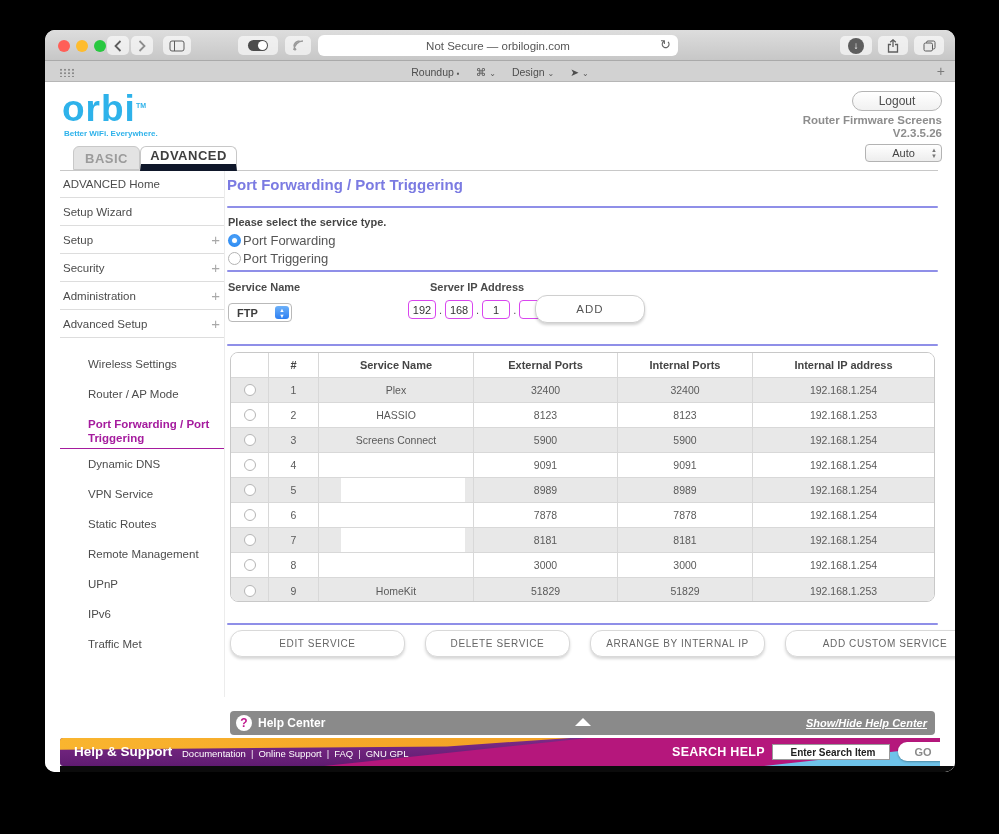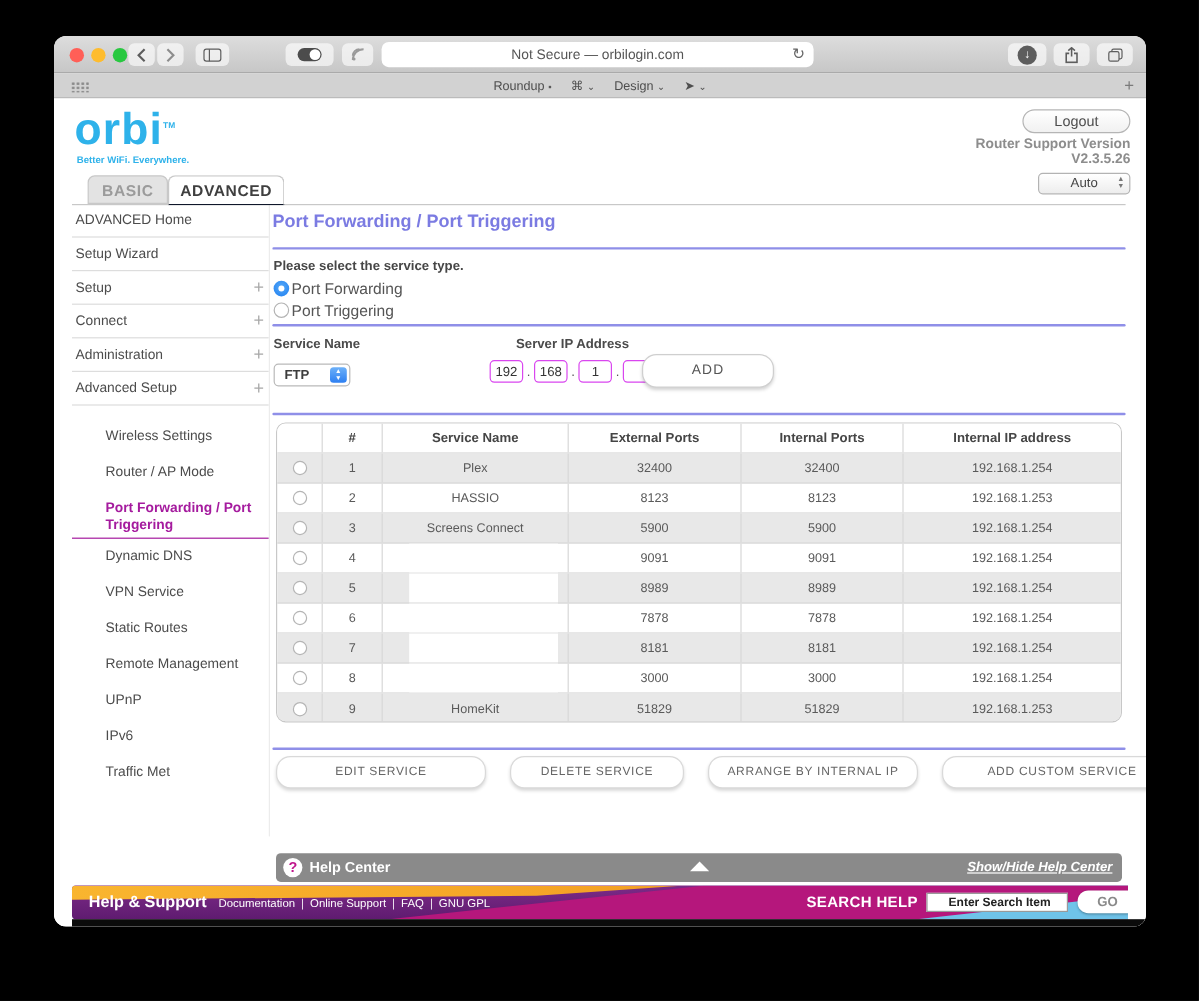--- a/index.html
+++ b/index.html
@@ -28,21 +28,21 @@
   .logo sup { font-size:7px; letter-spacing:0; }
   .tagline { position:absolute; left:19px; top:47px; font-size:8px; color:#2eb2ea; font-weight:bold; }
   .logout { position:absolute; left:807px; top:9px; width:90px; height:20px; border:1px solid #b5b5b5; border-radius:10px; background:linear-gradient(#fff,#f1f1f1); font-size:12px; color:#4d4d4d; display:flex; align-items:center; justify-content:center; }
   .fw { position:absolute; right:13px; top:32px; text-align:right; font-size:11.5px; font-weight:bold; color:#8d8d8d; line-height:13px; }
   .refresh-sel { position:absolute; left:820px; top:62px; width:77px; height:18px; border:1px solid #b3b3b3; border-radius:4px; background:linear-gradient(#fff,#ededed); font-size:11px; color:#444; display:flex; align-items:center; justify-content:center; }
   .refresh-sel .stepper { position:absolute; right:4px; top:2px; font-size:6px; line-height:6px; color:#777; text-align:center; }
 
   
   .tab { position:absolute; top:64px; height:24px; border:1px solid #c8c8c8; border-radius:6px 6px 0 0; font-size:13px; font-weight:bold; display:flex; align-items:center; justify-content:center; letter-spacing:.5px; }
   .tab.basic { left:28px; width:67px; background:#e3e3e3; color:#9b9b9b; }
-  .tab.adv { left:95px; width:97px; background:#fff; color:#3f3f3f; border-bottom:1px solid #0f172a; z-index:3; height:25px; }
+  .tab.adv { left:95px; width:97px; background:#fff; color:#3f3f3f; border-bottom:7px solid #0f172a; z-index:3; height:25px; }
   .tabline { position:absolute; left:15px; top:88px; width:878px; height:1px; background:#c8c8c8; z-index:1; }
 
   
   .sidebar { position:absolute; left:15px; top:88px; width:165px; height:527px; border-right:1px solid #ececec; overflow:hidden; }
   .side-item { height:28px; border-bottom:1px solid #ddd; display:flex; align-items:center; font-size:11.5px; color:#4c4c4c; padding:0 4px 0 3px; }
   .side-item .plus { margin-left:auto; color:#a9a9a9; font-size:15px; font-weight:normal; }
   .side-sub { padding-top:11px; }
   .side-sub-item { min-height:30px; padding:8px 4px 0 28px; font-size:11.5px; color:#4c4c4c; line-height:14px; }
   .side-sub-item.active { color:#a51b9e; font-weight:bold; border-bottom:1px solid #a51b9e; padding-bottom:3px; }
 
@@ -178,21 +178,21 @@
       </div>
     <div class="newtab">+</div>
   </div>
 
   <div class="page">
     <div class="logo"><span>orbi</span><sup>TM</sup></div>
     <div class="tagline">Better WiFi. Everywhere.</div>
 
     <div class="logout">Logout</div>
     <div class="fw">
-      <div>Router Support Version</div>
+      <div>Router Firmware Screens</div>
       <div>V2.3.5.26</div>
     </div>
     <div class="refresh-sel">
       <span>Auto</span>
       <span class="stepper">▲<br>▼</span>
     </div>
 
     <div class="tab basic">BASIC</div>
     <div class="tab adv">ADVANCED</div>
     <div class="tabline"></div>
@@ -203,21 +203,21 @@
             <span>ADVANCED Home</span>
           </div>
           <div class="side-item">
             <span>Setup Wizard</span>
           </div>
           <div class="side-item">
             <span>Setup</span>
             <span class="plus">+</span>
           </div>
           <div class="side-item">
-            <span>Connect</span>
+            <span>Security</span>
             <span class="plus">+</span>
           </div>
           <div class="side-item">
             <span>Administration</span>
             <span class="plus">+</span>
           </div>
           <div class="side-item">
             <span>Advanced Setup</span>
             <span class="plus">+</span>
           </div>

